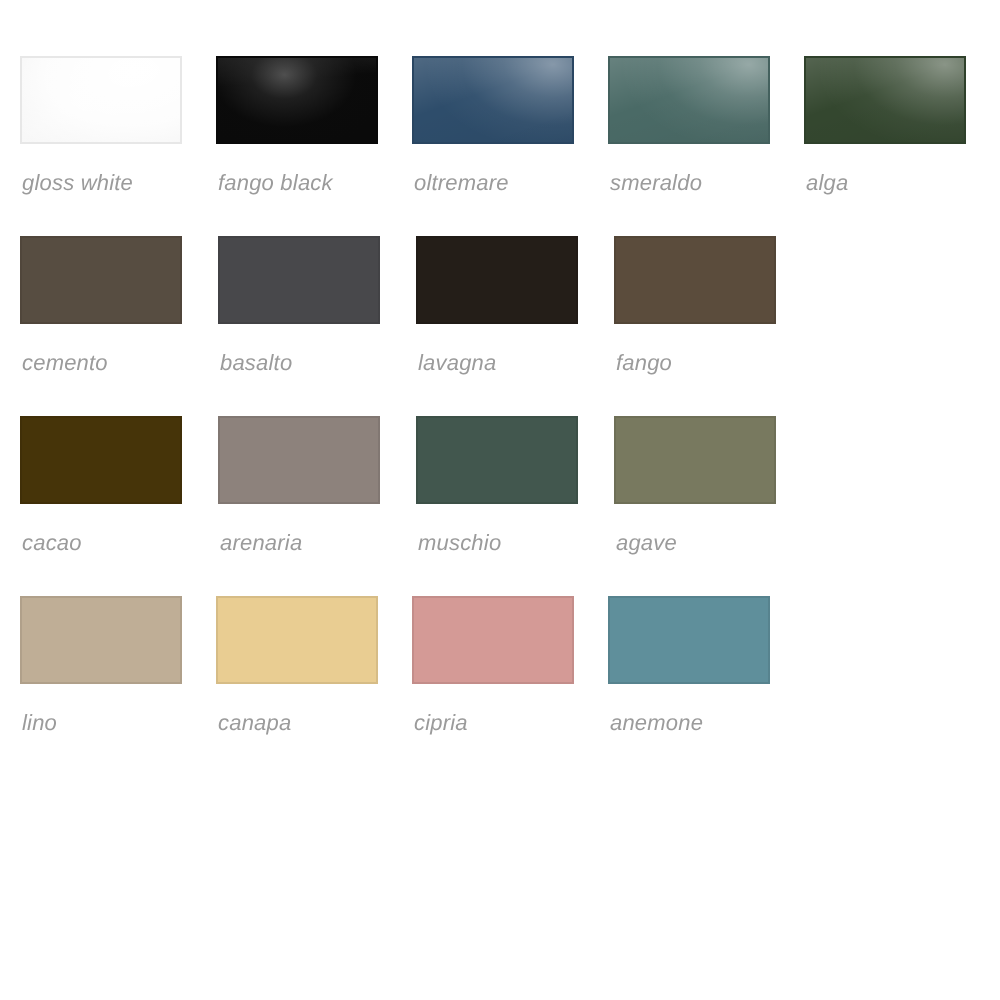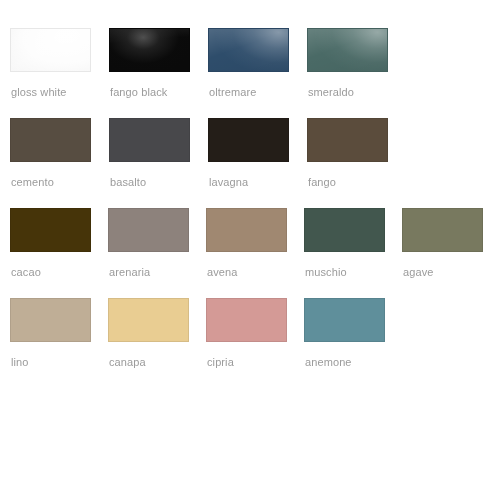--- a/index.html
+++ b/index.html
@@ -15,20 +15,21 @@
     font-family: "Liberation Sans", sans-serif;
     -webkit-font-smoothing: antialiased;
   }
 
   #palette-grid {
     position: relative;
     width: 500px;
     height: 500px;
     box-sizing: border-box;
     padding: 28px 12px 0 10px;
+    font-style: italic;
   }
 
   .swatch-row {
     display: flex;
     height: 90px;
     width: 490px;
   }
 
   .swatch-cell {
     width: 99px;
@@ -120,20 +121,24 @@
       <div class="swatch-label">fango black</div>
     </div>
     <div class="swatch-cell">
       <div class="swatch-chip gloss" style="background-color: rgb(46, 77, 107);"></div>
       <div class="swatch-label">oltremare</div>
     </div>
     <div class="swatch-cell">
       <div class="swatch-chip gloss" style="background-color: rgb(74, 106, 102);"></div>
       <div class="swatch-label">smeraldo</div>
     </div>
+    <div class="swatch-cell">
+      <div class="swatch-chip gloss" style="background-color: rgb(52, 71, 47);"></div>
+      <div class="swatch-label">alga</div>
+    </div>
   </div>
 
 
   <div class="swatch-row">
     <div class="swatch-cell">
       <div class="swatch-chip" style="background-color: rgb(87, 77, 65);"></div>
       <div class="swatch-label">cemento</div>
     </div>
     <div class="swatch-cell">
       <div class="swatch-chip" style="background-color: rgb(72, 72, 75);"></div>
@@ -150,24 +155,20 @@
   </div>
 
   <div class="swatch-row">
     <div class="swatch-cell">
       <div class="swatch-chip" style="background-color: rgb(70, 52, 9);"></div>
       <div class="swatch-label">cacao</div>
     </div>
     <div class="swatch-cell">
       <div class="swatch-chip" style="background-color: rgb(141, 130, 124);"></div>
       <div class="swatch-label">arenaria</div>
-    </div>
-    <div class="swatch-cell">
-      <div class="swatch-chip" style="background-color: rgb(160, 136, 113);"></div>
-      <div class="swatch-label">avena</div>
     </div>
     <div class="swatch-cell">
       <div class="swatch-chip" style="background-color: rgb(66, 87, 78);"></div>
       <div class="swatch-label">muschio</div>
     </div>
     <div class="swatch-cell">
       <div class="swatch-chip" style="background-color: rgb(120, 121, 95);"></div>
       <div class="swatch-label">agave</div>
     </div>
   </div>

